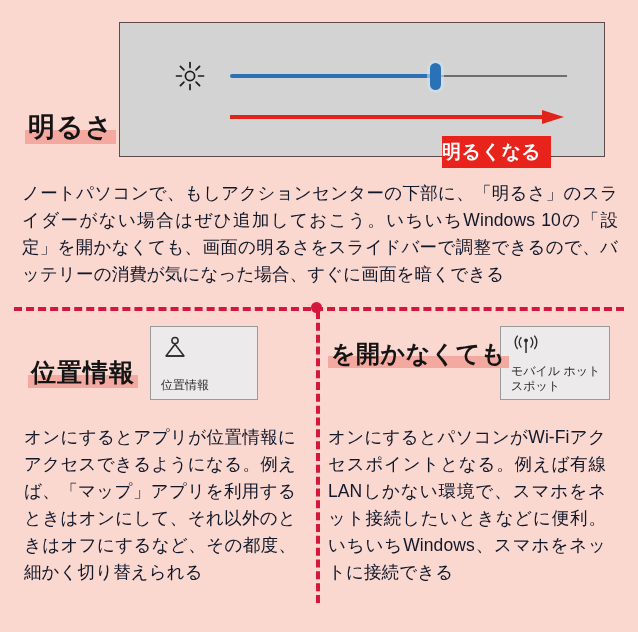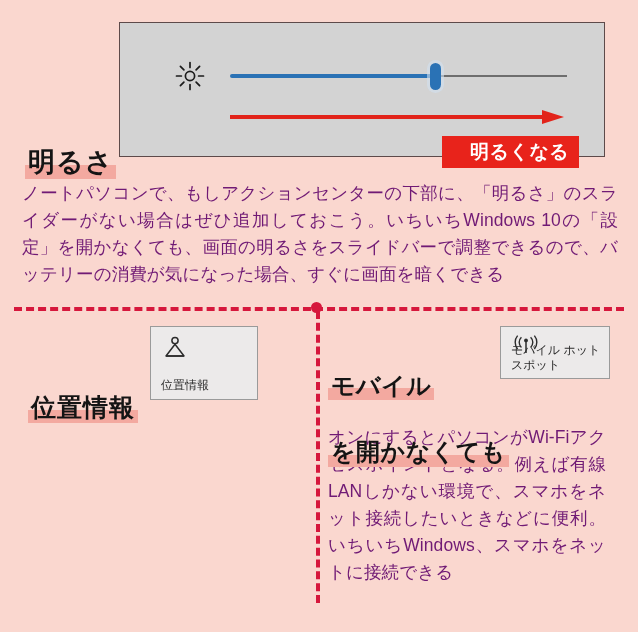--- a/index.html
+++ b/index.html
@@ -105,38 +105,37 @@
 
   .callout-chip {
     position: absolute;
     left: 322px;
     top: 113px;
     background: #e8231b;
     color: #ffffff;
     font-size: 19px;
     font-weight: bold;
     line-height: 1;
-    padding: 6px 10px 7px 28px;
+    padding: 6px 10px 7px 0;
     letter-spacing: 0.5px;
     white-space: nowrap;
   }
 
   
   .heading {
     position: absolute;
     font-weight: bold;
     color: #141414;
     white-space: nowrap;
     line-height: 1.18;
   }
   .heading .hl {
     position: relative;
     display: inline-block;
     z-index: 1;
-    margin-top: 35px;
   }
   .heading .hl::after {
     content: "";
     position: absolute;
     left: -3px;
     right: -3px;
     bottom: 0px;
     height: 42%;
     background: #f3a9a0;
     z-index: -1;
@@ -163,21 +162,21 @@
   #hotspot-heading .line2 {
     display: block;
     margin-top: 3px;
   }
 
   
   .body-text {
     position: absolute;
     font-size: 17.5px;
     line-height: 1.54;
-    color: #701a75;
+    color: #0f172a;
     letter-spacing: 0.1px;
     text-align: justify;
     text-justify: inter-character;
   }
   #intro-text {
     left: 22px;
     top: 180px;
     width: 596px;
   }
   #location-text {
@@ -228,21 +227,21 @@
   #location-tile {
     left: 150px;
     top: 326px;
     width: 108px;
     height: 74px;
   }
   #hotspot-tile {
     left: 500px;
     top: 326px;
     width: 110px;
-    height: 53px;
+    height: 74px;
   }
   .tile-icon {
     position: absolute;
     left: 10px;
     top: 8px;
   }
   .tile-label {
     position: absolute;
     left: 10px;
     right: 6px;
@@ -310,35 +309,35 @@
         <line x1="5" y1="21" x2="23" y2="21" stroke="#2b2b2b" stroke-width="1.5"></line>
       </svg>
     </span>
     <div class="tile-label">位置情報</div>
   </div>
 
   <div class="heading" id="location-heading">
     <span class="hl">位置情報</span>
   </div>
 
+  <div class="body-text" id="location-text">オンにするとアプリが位置情報にアクセスできるようになる。例えば、「マップ」アプリを利用するときはオンにして、それ以外のときはオフにするなど、その都度、細かく切り替えられる</div>
 
   <div class="tile" id="hotspot-tile">
     <span class="tile-icon">
       <svg width="30" height="22" viewBox="0 0 30 22" aria-hidden="true">
         <line x1="15" y1="7" x2="15" y2="18" stroke="#2b2b2b" stroke-width="1.5"></line>
         <circle cx="15" cy="5.4" r="1.9" fill="#2b2b2b"></circle>
         <path d="M10.4 2.2 A7 7 0 0 0 10.4 12.4" fill="none" stroke="#2b2b2b" stroke-width="1.4"></path>
         <path d="M19.6 2.2 A7 7 0 0 1 19.6 12.4" fill="none" stroke="#2b2b2b" stroke-width="1.4"></path>
         <path d="M6.6 0.6 A10.5 10.5 0 0 0 6.6 14" fill="none" stroke="#2b2b2b" stroke-width="1.4"></path>
         <path d="M23.4 0.6 A10.5 10.5 0 0 1 23.4 14" fill="none" stroke="#2b2b2b" stroke-width="1.4"></path>
       </svg>
     </span>
     <div class="tile-label">モバイル ホットスポット</div>
   </div>
 
   <div class="heading" id="hotspot-heading">
-    <span class="hl">モバイル</span>
     <span class="line2"><span class="hl">を開かなくても</span></span>
   </div>
 
   <div class="body-text" id="hotspot-text">オンにするとパソコンがWi-Fiアクセスポイントとなる。例えば有線LANしかない環境で、スマホをネット接続したいときなどに便利。いちいちWindows、スマホをネットに接続できる</div>
 
 </div>
 
 </body></html>

